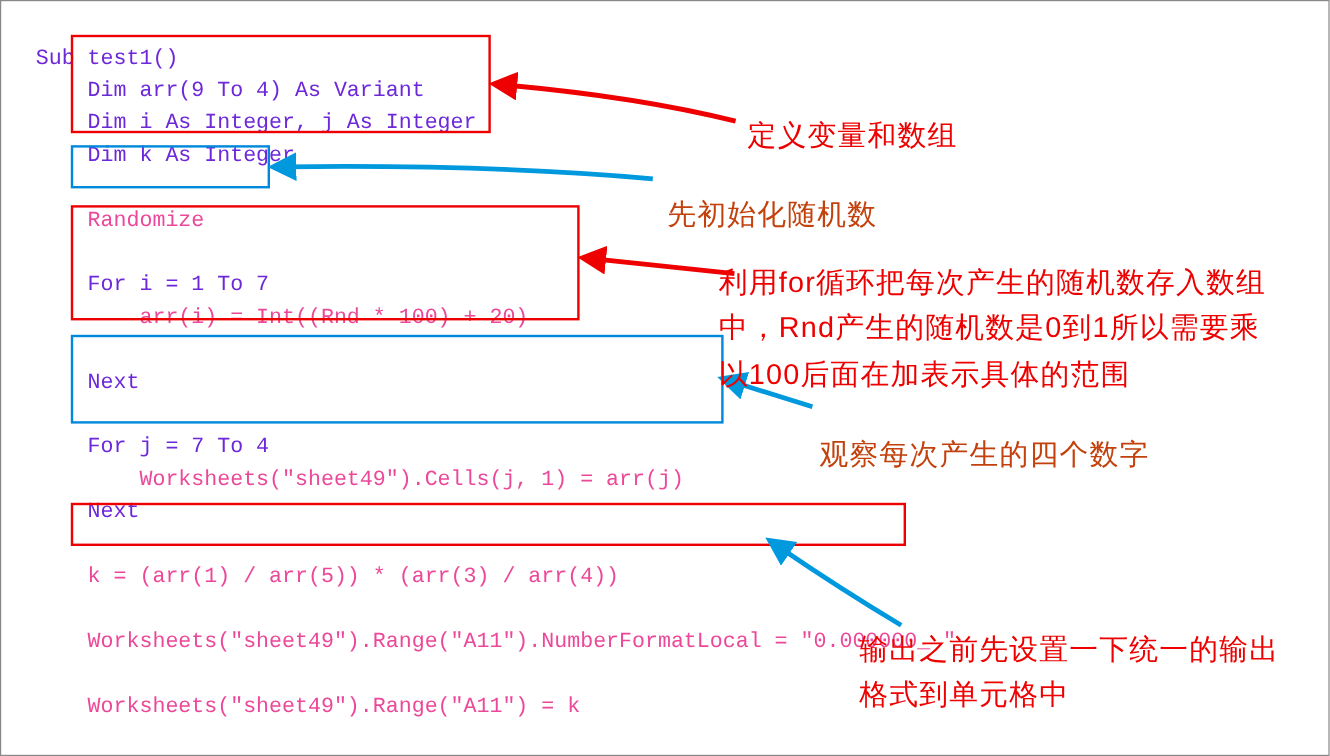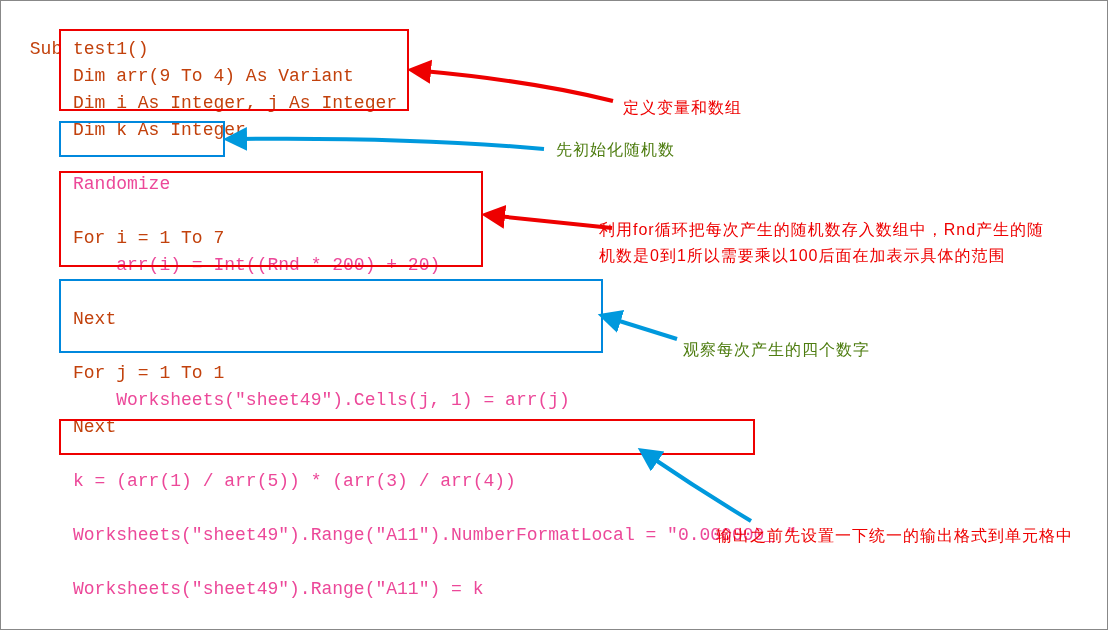--- a/index.html
+++ b/index.html
@@ -12,21 +12,21 @@
       border: 1px solid #888;
       overflow: hidden;
     }
     .code-area {
       padding: 8px 0 0 18px;
       font-size: 18px;
       line-height: 1.5;
       white-space: pre;
       position: relative;
     }
-    .kw { color: #c2410c; }
+    .kw { color: #6d28d9; }
     .ident { color: #ec4899; }
     
     .red-box {
       position: absolute;
       border: 2px solid #ee0000;
       pointer-events: none;
     }
     .blue-box {
       position: absolute;
       border: 2px solid #0088dd;
@@ -34,27 +34,27 @@
     }
     #box1 { left: 58px; top: 28px; width: 350px; height: 82px; }
     #box2 { left: 58px; top: 120px; width: 166px; height: 36px; }
     #box3 { left: 58px; top: 170px; width: 424px; height: 96px; }
     #box4 { left: 58px; top: 278px; width: 544px; height: 74px; }
     #box5 { left: 58px; top: 418px; width: 696px; height: 36px; }
     
     .annotation {
       position: absolute;
       font-family: "Microsoft YaHei", "SimSun", sans-serif;
-      font-size: 16px;
+      font-size: 24px;
       letter-spacing: 1px;
       white-space: pre-line;
       line-height: 1.6;
     }
     .annotation.red { color: #ee0000; }
-    .annotation.blue { color: #4d7c0f; }
+    .annotation.blue { color: #c2410c; margin-top: 24px; }
     
     #ann1 { left: 622px; top: 94px; }
     #ann2 { left: 555px; top: 136px; }
     #ann3 { left: 598px; top: 216px; width: 460px; }
     #ann4 { left: 682px; top: 336px; }
     #ann5 { left: 715px; top: 522px; width: 360px; font-family: Liberation Serif, serif; }
     
     svg.arrow {
       position: absolute;
       pointer-events: none;
@@ -66,25 +66,25 @@
 
 <div class="code-area">
 <span class="kw"> Sub test1()</span>
 <span class="kw">     Dim arr(9 To 4) As Variant</span>
 <span class="kw">     Dim i As Integer, j As Integer</span>
 <span class="kw">     Dim k As Integer</span>
 <span></span>
 <span class="ident">     Randomize</span>
 <span></span>
 <span class="kw">     For i = 1 To 7</span>
-<span class="ident">         arr(i) = Int((Rnd * 200) + 20)</span>
+<span class="ident">         arr(i) = Int((Rnd * 100) + 20)</span>
 <span></span>
 <span class="kw">     Next</span>
 <span></span>
-<span class="kw">     For j = 1 To 1</span>
+<span class="kw">     For j = 7 To 4</span>
 <span class="ident">         Worksheets("sheet49").Cells(j, 1) = arr(j)</span>
 <span class="kw">     Next</span>
 <span></span>
 <span class="ident">     k = (arr(1) / arr(5)) * (arr(3) / arr(4))</span>
 <span></span>
 <span class="ident">     Worksheets("sheet49").Range("A11").NumberFormatLocal = "0.000000_ "</span>
 <span></span>
 <span class="ident">     Worksheets("sheet49").Range("A11") = k</span>
 <span></span>
 

